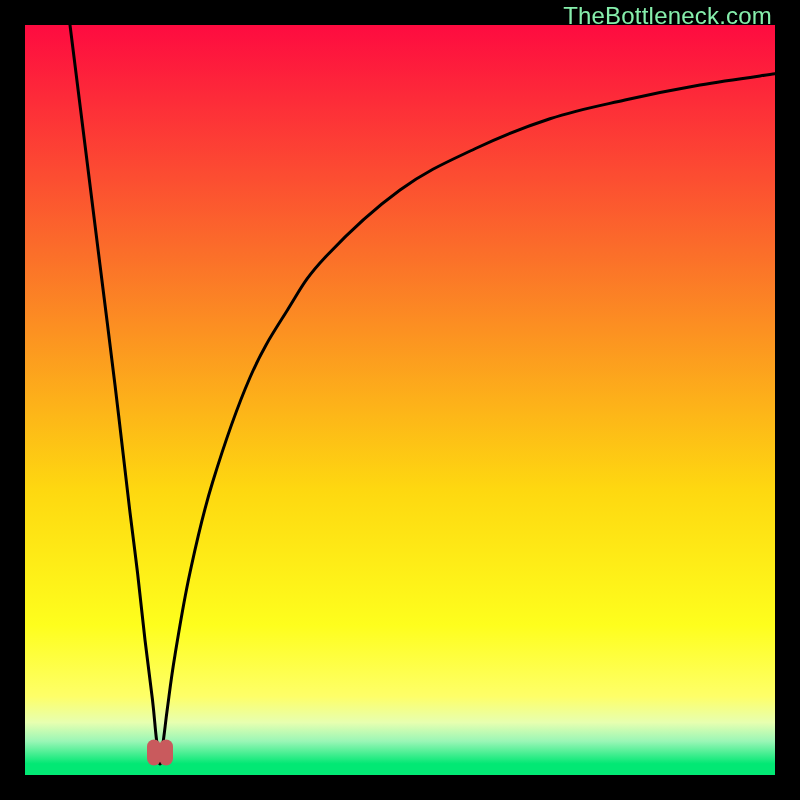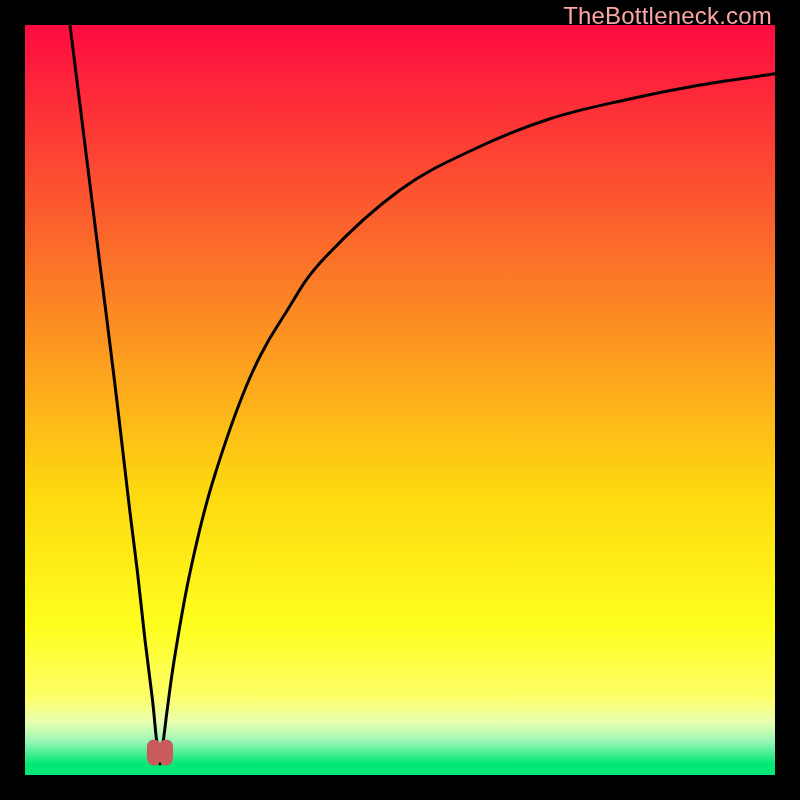--- a/index.html
+++ b/index.html
@@ -23,21 +23,21 @@
     position: absolute;
     left: 0;
     top: 0;
     width: 750px;
     height: 750px;
   }
   .watermark {
     position: absolute;
     top: 2px;
     right: 28px;
-    color: #fca5a5;
+    color: #86efac;
     font-size: 24px;
     font-weight: 500;
     letter-spacing: 0.2px;
     margin-left: 32px;
   }
 </style>
 </head>
 <body>
 
 <div class="watermark">TheBottleneck.com</div>

